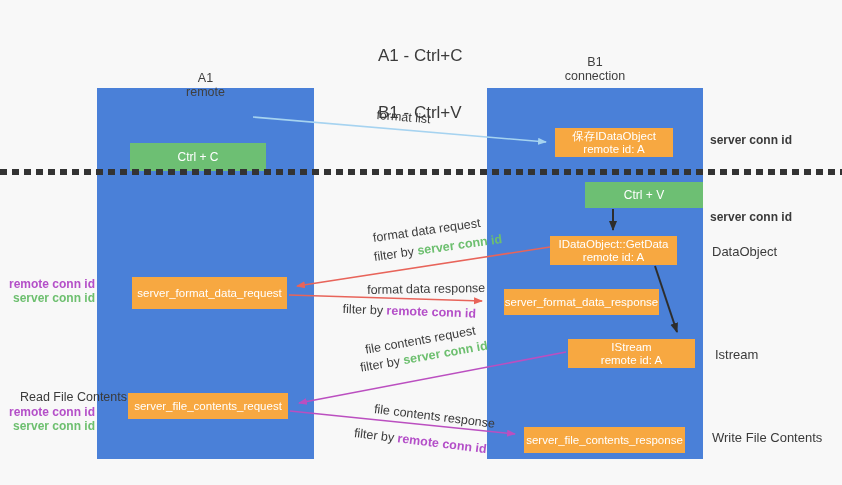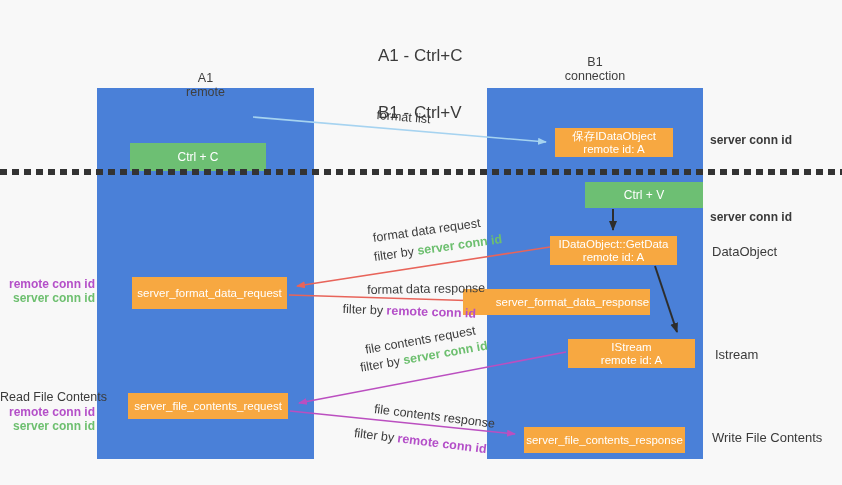--- a/index.html
+++ b/index.html
@@ -81,21 +81,21 @@
 
   <div class="node green" style="left:585px;top:182px;width:118px;height:26px;">Ctrl + V</div>
 
   <div class="node" style="left:550px;top:236px;width:127px;height:29px;">
     <div>IDataObject::GetData</div>
     <div>remote id: A</div>
   </div>
 
   <div class="node" style="left:132px;top:277px;width:155px;height:32px;">server_format_data_request</div>
 
-  <div class="node" style="left:463px;top:289px;width:155px;height:26px;padding-left:32px;">server_format_data_response</div>
+  <div class="node" style="left:504px;top:289px;width:155px;height:26px;">server_format_data_response</div>
 
   <div class="node" style="left:568px;top:339px;width:127px;height:29px;">
     <div>IStream</div>
     <div>remote id: A</div>
   </div>
 
   <div class="node" style="left:128px;top:393px;width:160px;height:26px;">server_file_contents_request</div>
 
   <div class="node" style="left:524px;top:427px;width:161px;height:26px;">server_file_contents_response</div>
 
@@ -118,19 +118,19 @@
   <div class="side side-sm green-t" style="left:710px;top:133px;">server conn id</div>
   <div class="side side-sm green-t" style="left:710px;top:210px;">server conn id</div>
   <div class="side" style="left:712px;top:244px;">DataObject</div>
   <div class="side" style="left:715px;top:347px;">Istream</div>
   <div class="side" style="left:712px;top:430px;">Write File Contents</div>
 
   <div class="rstack" style="left:0;top:277px;width:95px;">
     <div class="purple-t">remote conn id</div>
     <div class="green-t">server conn id</div>
   </div>
-  <div class="side" style="left:0;top:390px;width:92px;text-align:right;font-size:12.5px;">Read File Contents</div>
+  <div class="side" style="left:0;top:390px;width:92px;text-align:right;font-size:12.5px;padding-left:20px;">Read File Contents</div>
   <div class="rstack" style="left:0;top:405px;width:95px;">
     <div class="purple-t">remote conn id</div>
     <div class="green-t">server conn id</div>
   </div>
 
 </div>
 
 </body></html>

